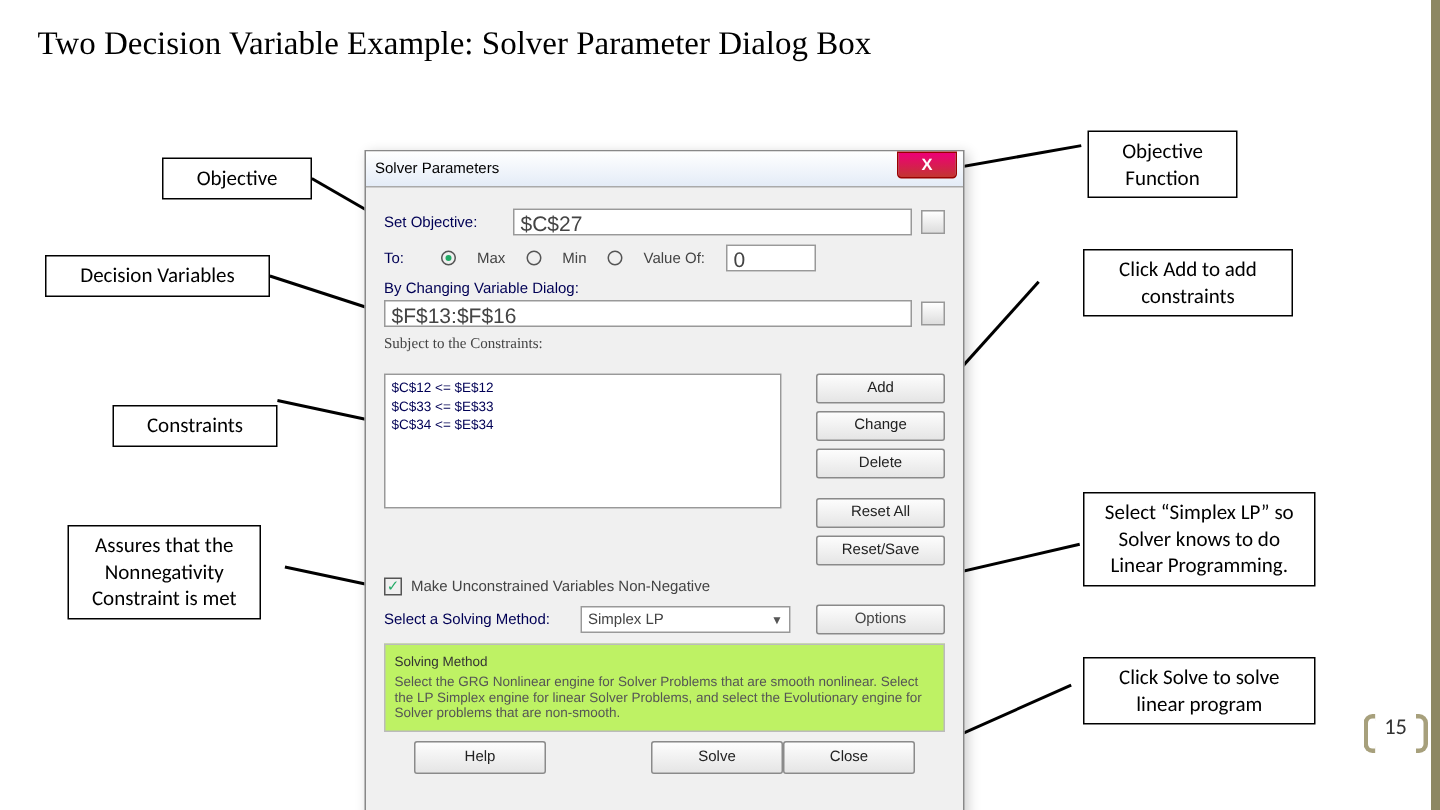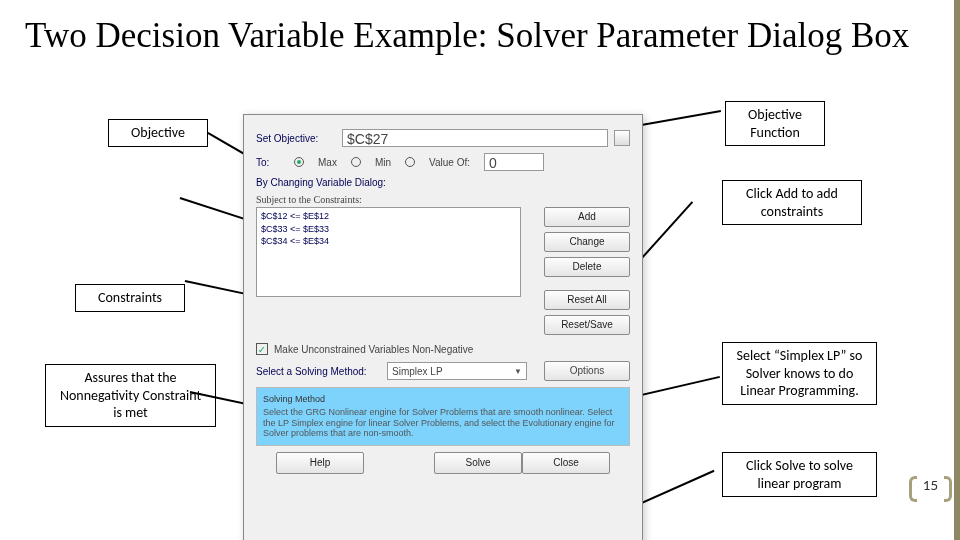--- a/index.html
+++ b/index.html
@@ -1,17 +1,17 @@
 <!DOCTYPE html>
 <html><head>
 <meta charset="utf-8">
 <style>
   * { box-sizing: border-box; margin: 0; padding: 0; }
   body { width: 960px; height: 540px; font-family: Georgia, serif; background: #fff; position: relative; overflow: hidden; }
-  .slide-title { font-size: 35px; padding: 16px 25px 8px 25px; font-weight: normal; color: #000; }
+  .slide-title { font-size: 22px; padding: 16px 25px 8px 25px; font-weight: normal; color: #000; }
   .content { position: relative; width: 100%; height: 470px; }
   .callout { position: absolute; border: 1.5px solid #000; padding: 4px 8px; text-align: center; font-family: Calibri, Arial, sans-serif; font-size: 14px; background: #fff; line-height: 1.25; }
   .callout.left { text-align: center; }
   .line { position: absolute; background: #000; height: 1.5px; transform-origin: left center; }
   .dialog { position: absolute; left: 243px; top: 50px; width: 400px; height: 460px; background: #f0f0f0; border: 1px solid #888; font-family: "Segoe UI", Tahoma, sans-serif; font-size: 10px; box-shadow: 2px 2px 8px rgba(0,0,0,0.2); }
   .titlebar { height: 24px; background: linear-gradient(#fff,#e4ecf7); display: flex; align-items: center; padding: 0 6px; border-bottom: 1px solid #aaa; position: relative; }
   .titlebar .x { position: absolute; right: 4px; top: 0px; width: 40px; height: 18px; background: linear-gradient(#e07,#c33531); color: #fff; text-align: center; line-height: 16px; border-radius: 0 0 3px 3px; font-weight: bold; font-size: 11px; border:1px solid #900; }
   .dlg-body { padding: 8px 12px; color: #444; }
   .row { margin: 6px 0; display: flex; align-items: center; gap: 6px; }
   .row .lbl { color: #005; width: 70px; }
@@ -21,77 +21,86 @@
   .radio { width: 10px; height: 10px; border-radius: 50%; border: 1px solid #555; display: inline-block; }
   .radio.sel::after { content: ""; display: block; width: 4px; height: 4px; background: #2a6; border-radius: 50%; margin: 2px; }
   .listbox { background: #fff; border: 1px solid #999; width: 276px; height: 90px; padding: 2px 4px; color: #005; font-size: 9px; line-height: 1.4; }
   .btnstack { display: flex; flex-direction: column; gap: 5px; }
   .btnstack .btn, .btnrow .btn { width: 86px; height: 20px; background: linear-gradient(#fdfdfd,#e5e5e5); border: 1px solid #8a8a8a; border-radius: 2px; font-size: 10px; text-align: center; line-height: 18px; color: #222; }
   .btnrow { display: flex; justify-content: center; margin-top: 6px; }
   .btnrow .btn { width: 88px; height: 22px; line-height: 20px; }
   .checkbox { width: 12px; height: 12px; border: 1px solid #555; display: inline-flex; align-items: center; justify-content: center; color: #2a6; font-size: 10px; }
   .select { background: #fff; border: 1px solid #999; height: 18px; width: 140px; padding: 1px 4px; font-size: 10px; display: flex; justify-content: space-between; align-items: center; }
   .select .caret { font-size: 8px; color: #555; }
-  .helpbox { background: #7dd3fc; border: 1px solid #bbb; padding: 6px; font-size: 9px; color: #555; margin-top: 4px; line-height: 1.2; }
+  .helpbox { background: #bef264; border: 1px solid #bbb; padding: 6px; font-size: 9px; color: #555; margin-top: 4px; line-height: 1.2; }
   .pagenum-wrap { position: absolute; right: 8px; bottom: 38px; display: flex; gap: 6px; }
   .bracket { width: 8px; height: 26px; border: 3px solid #a7a07c; }
   .bracket.l { border-right: none; border-radius: 6px 0 0 6px; }
   .bracket.r { border-left: none; border-radius: 0 6px 6px 0; }
   .sidebar { position: absolute; right: 0; top: 0; width: 6px; height: 540px; background: #8d8763; }
   .pagenum { font-family: Calibri, Arial, sans-serif; font-size: 15px; color: #333; }
 </style>
 </head>
 <body>
 
 <div class="slide-title">Two Decision Variable Example: Solver Parameter Dialog Box</div>
 
 <div class="content">
 
   <div class="callout left" style="left:108px; top:55px; width:100px;">Objective</div>
+  <div class="callout left" style="left:30px; top:120px; width:150px;">Decision Variables</div>
   <div class="callout left" style="left:75px; top:204px; width:110px;margin-top:16px;">Constraints</div>
-  <div class="callout left" style="left:45px; top:300px; width:171px;">Assures that the Nonnegativity Constraint is met</div>
+  <div class="callout left" style="left:45px; top:300px; width:129px;">Assures that the Nonnegativity Constraint is met</div>
 
   <div class="callout" style="left:725px; top:37px; width:100px;">Objective Function</div>
   <div class="callout" style="left:722px; top:116px; width:140px;">Click Add to add constraints</div>
   <div class="callout" style="left:722px; top:388px; width:155px;">Click Solve to solve linear program</div>
   <div class="callout" style="left:722px; top:278px; width:155px;">Select “Simplex LP” so Solver knows to do Linear Programming.</div>
 
   <div class="line" style="left:208px; top:68px; width:60px; transform: rotate(30deg);"></div>
   <div class="line" style="left:180px; top:133px; width:75px; transform: rotate(18deg);"></div>
   <div class="line" style="left:185px; top:216px; width:68px; transform: rotate(12deg);"></div>
   <div class="line" style="left:190px; top:327px; width:70px; transform: rotate(12deg);"></div>
 
   <div class="line" style="left:449px; top:94px; width:276px; transform: rotate(-10deg);"></div>
   <div class="line" style="left:622px; top:215px; width:105px; transform: rotate(-48deg);"></div>
   <div class="line" style="left:520px; top:358px; width:205px; transform: rotate(-13deg);"></div>
   <div class="line" style="left:545px; top:481px; width:185px; transform: rotate(-24deg);"></div>
 
   <div class="dialog">
+    <div class="titlebar">
+      <span>Solver Parameters</span>
+      <div class="x">X</div>
+    </div>
     <div class="dlg-body">
       <div class="row">
         <span class="lbl" style="width:80px;">Set Objective:</span>
         <div class="txtfield">$C$27</div>
         <div class="pick"></div>
       </div>
       <div class="row" style="gap:14px;">
         <span class="lbl" style="width:24px;">To:</span>
         <span class="radio sel"></span>
         <span>Max</span>
         <span class="radio"></span>
         <span>Min</span>
         <span class="radio"></span>
         <span>Value Of:</span>
         <div class="txtfield small">0</div>
       </div>
       <div class="row" style="flex-direction:column; align-items:flex-start; gap:2px;">
         <span class="lbl" style="width:auto;">By Changing Variable Dialog:</span>
+        <div style="display:flex; width:100%; gap:6px; align-items:center;">
+          <div class="txtfield">$F$13:$F$16</div>
+          <div class="pick"></div>
+        </div>
       </div>
       <div style="margin-top:6px;">
         <span class="lbl" style="width:auto;font-family:Liberation Serif, serif;">Subject to the Constraints:</span>
-        <div style="display:flex; gap:23px; margin-top:2px;">
+        <div style="display:flex; gap:23px; margin-top:14px;">
           <div class="listbox">
             <div>$C$12 &lt;= $E$12</div>
             <div>$C$33 &lt;= $E$33</div>
             <div>$C$34 &lt;= $E$34</div>
           </div>
           <div class="btnstack">
             <div class="btn">Add</div>
             <div class="btn">Change</div>
             <div class="btn">Delete</div>
             <div class="btn" style="margin-top:8px;">Reset All</div>

